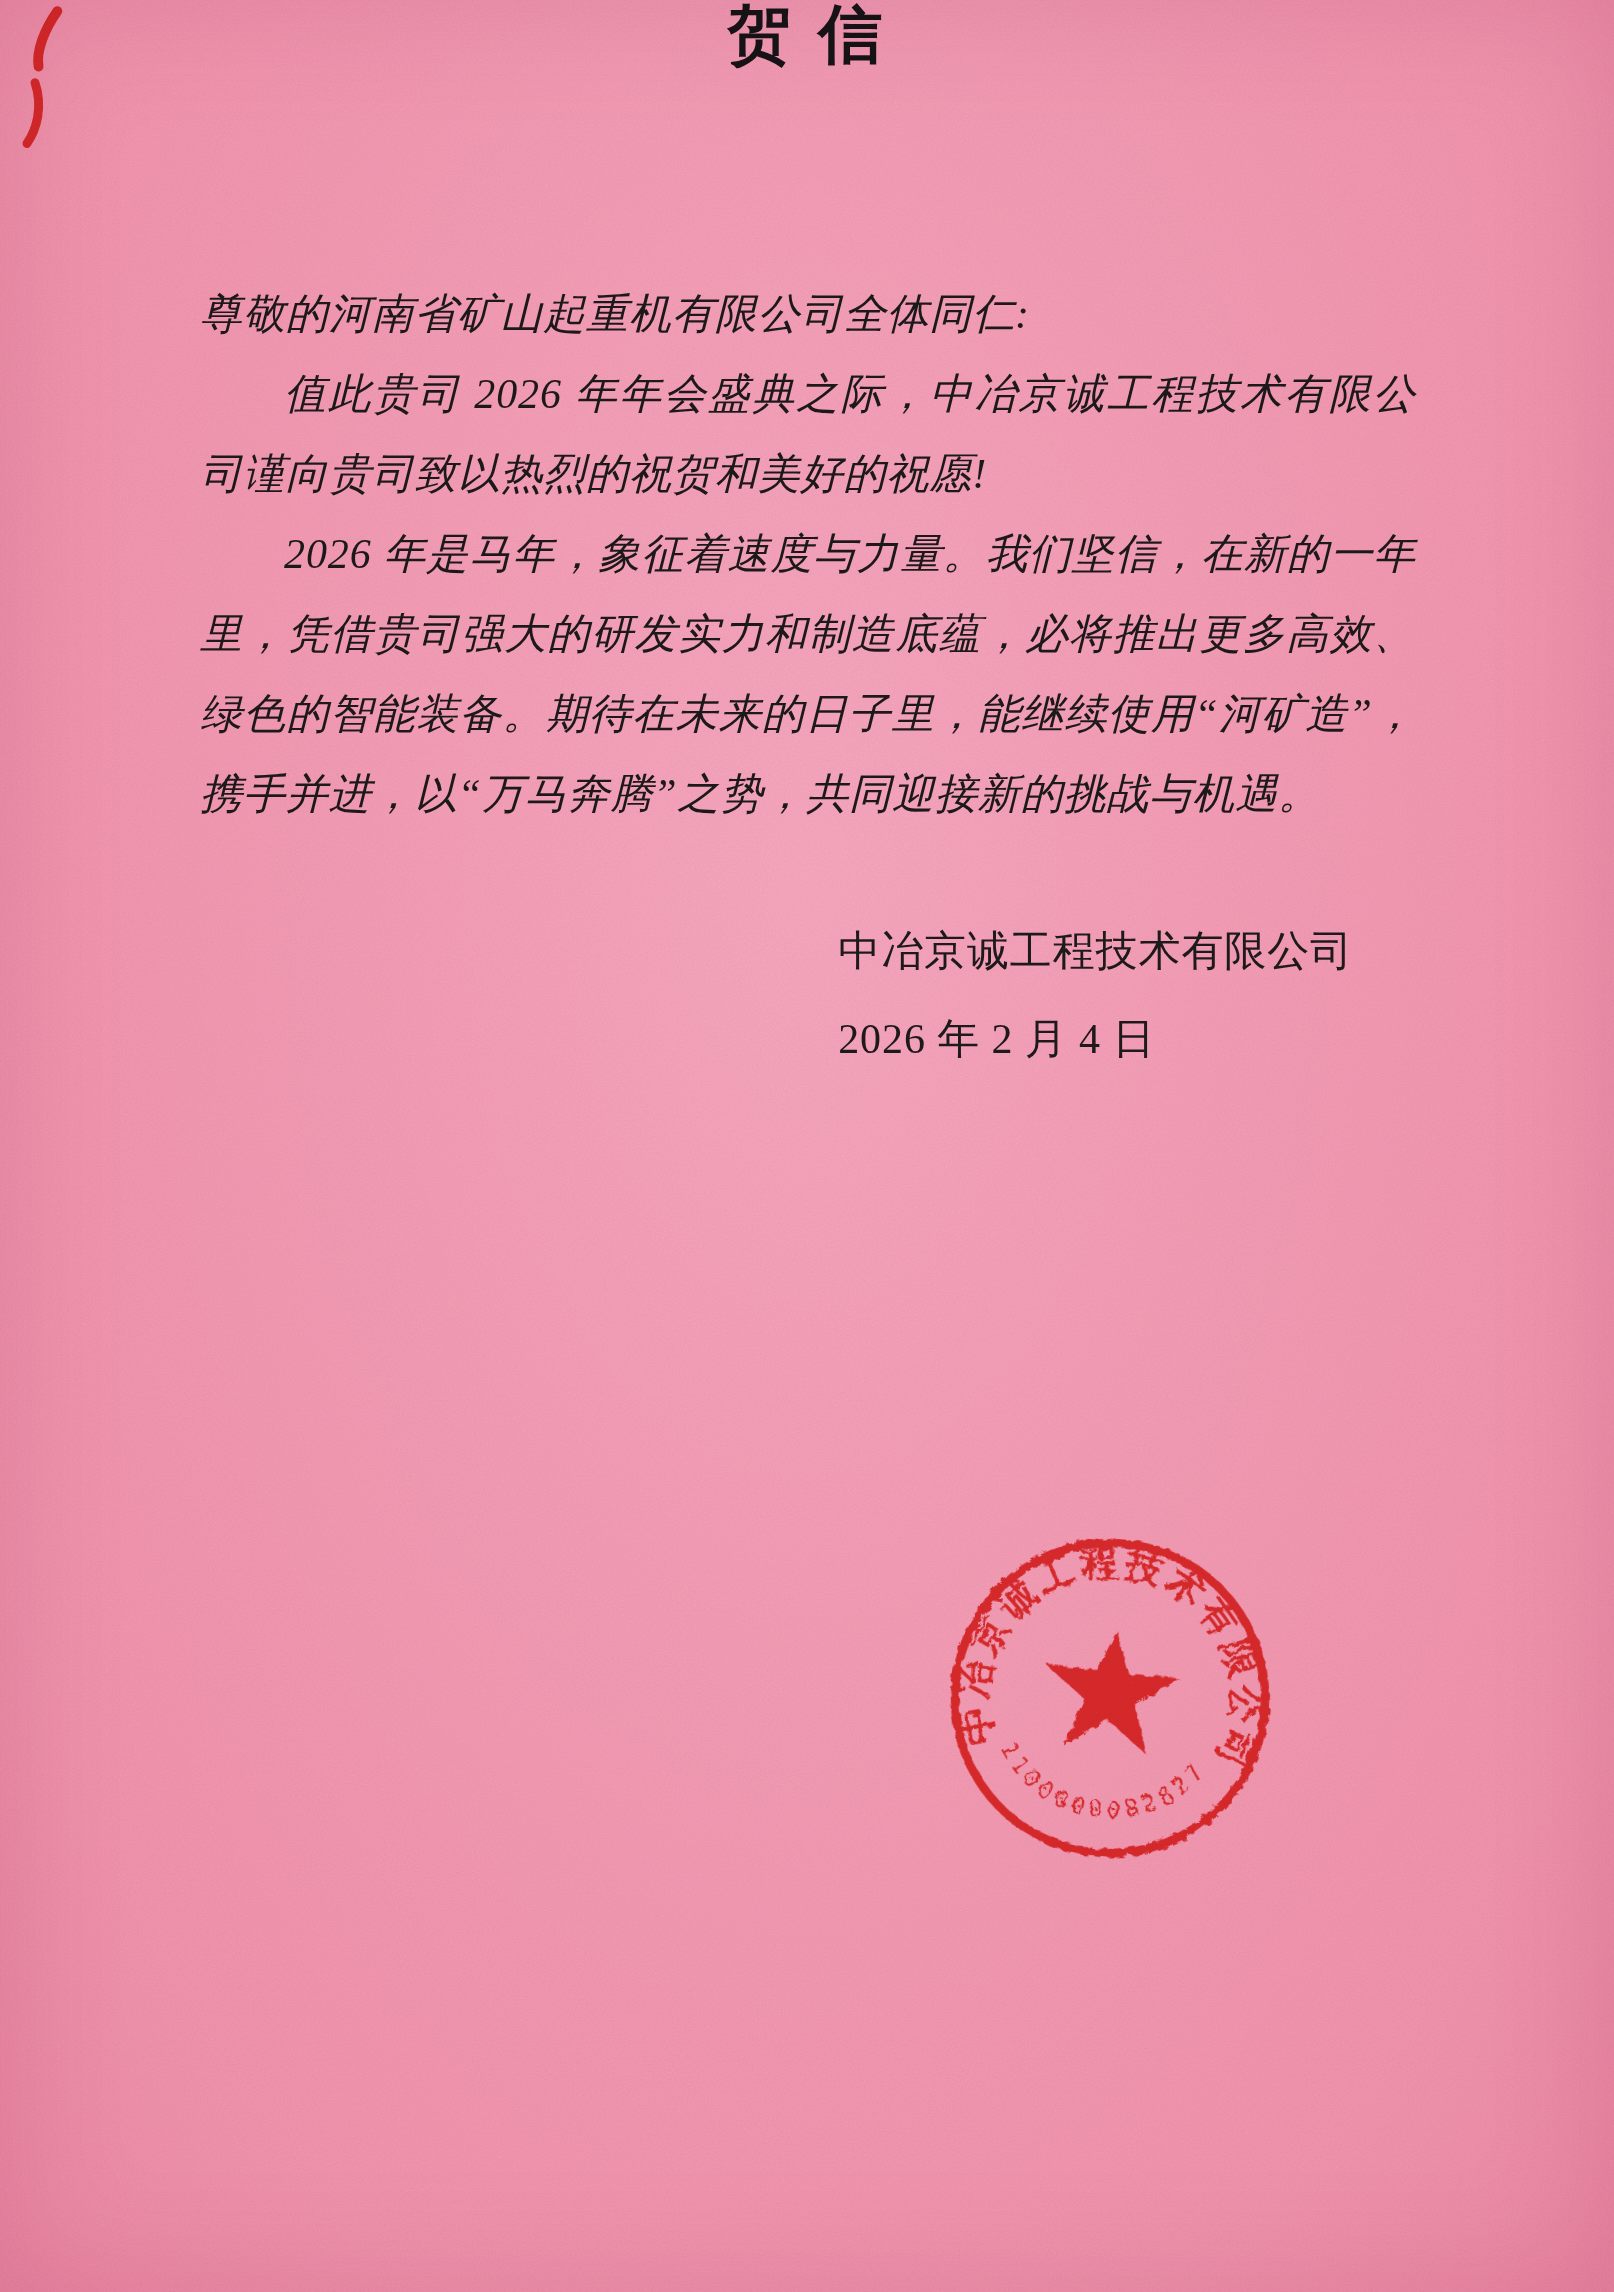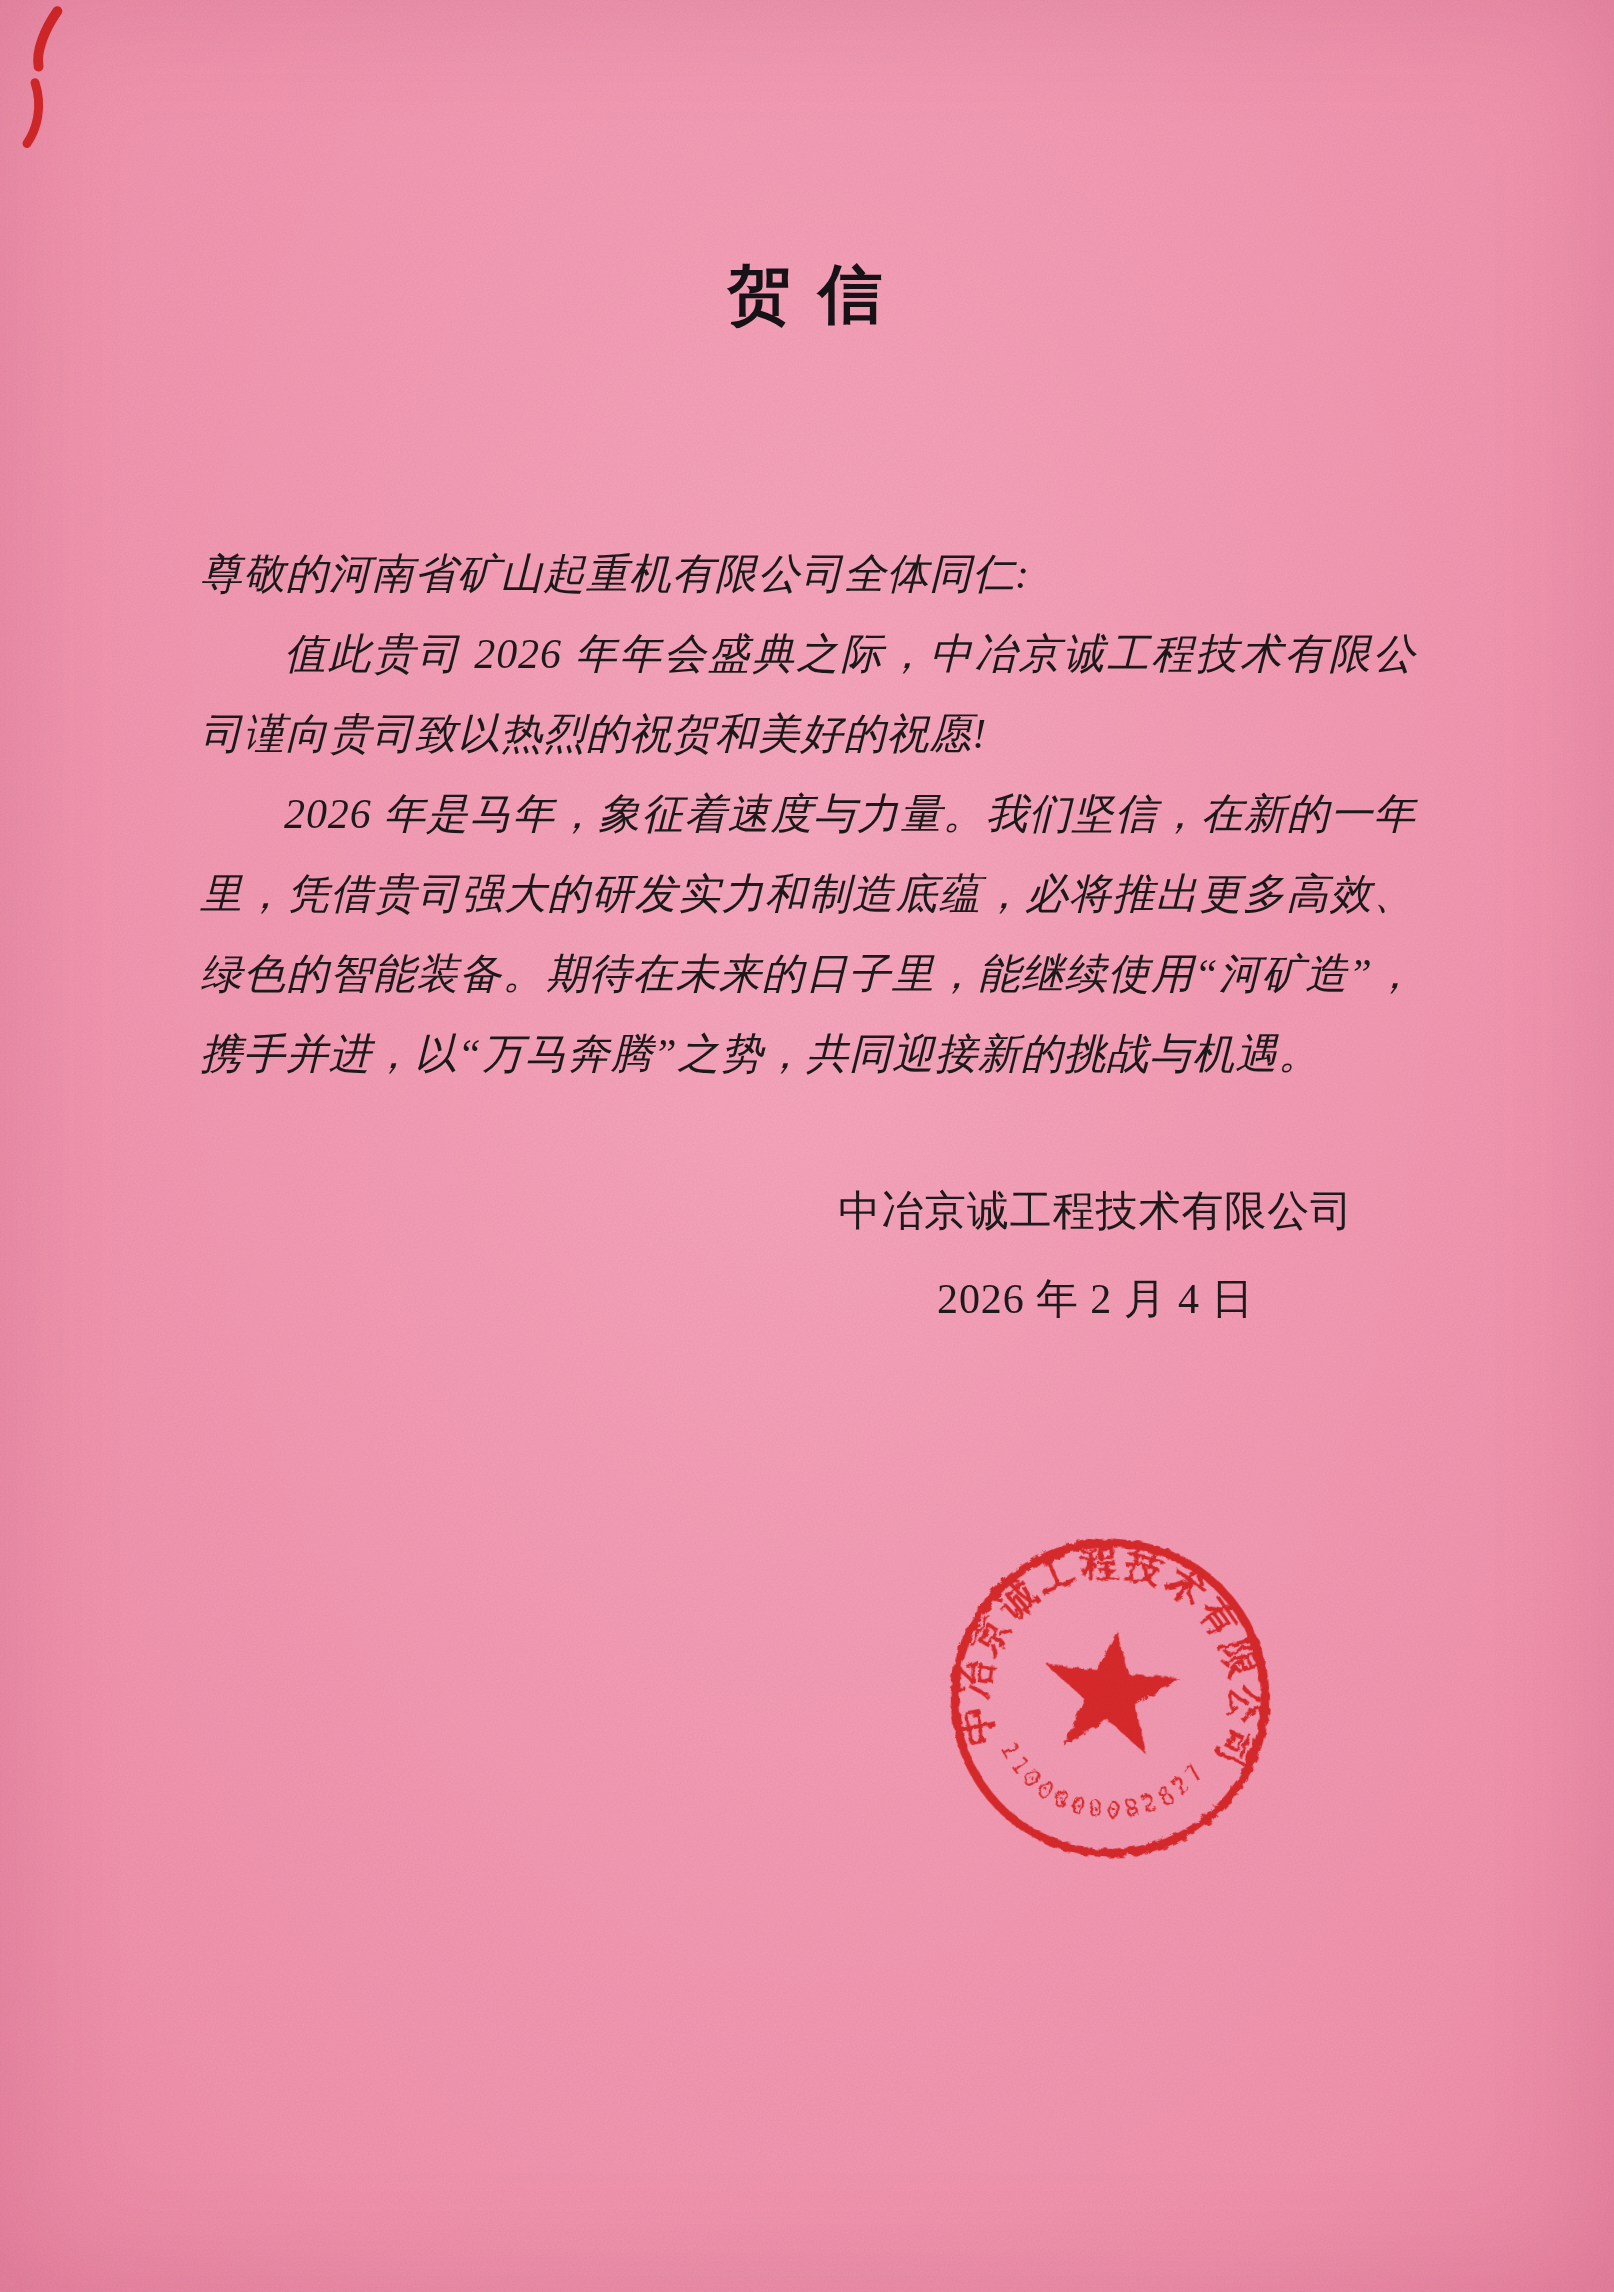--- a/index.html
+++ b/index.html
@@ -27,22 +27,21 @@
     opacity: 0.06;
   }
   .corner-mark {
     position: absolute;
     left: 7.2px;
     top: 3.6px;
     mix-blend-mode: multiply;
     opacity: 0.9;
   }
   .title {
-    margin: 16px;
-    padding-top: 244px;
+    margin: 0;
     text-align: center;
     font-size: 64px;
     font-weight: 700;
     letter-spacing: 5.4px;
     line-height: 1.1;
     color: #171317;
   }
   .letter-body {
     margin: 204px 199px 0 200px;
     font-size: 42px;
@@ -52,21 +51,20 @@
   }
   .letter-body p {
     margin: 0;
     text-align: justify;
   }
   .salutation { text-align: left; }
   .para { text-indent: 2em; }
   .signature-area {
     width: max-content;
     margin: 77px 262px 0 auto;
-    text-align: center;
     font-size: 42px;
     line-height: 80px;
     letter-spacing: 0.9px;
     position: relative;
     z-index: 2;
   }
   .signature-line { white-space: nowrap; }
   .date-line { white-space: nowrap; margin-top: 7.2px; }
   .stamp {
     position: absolute;

